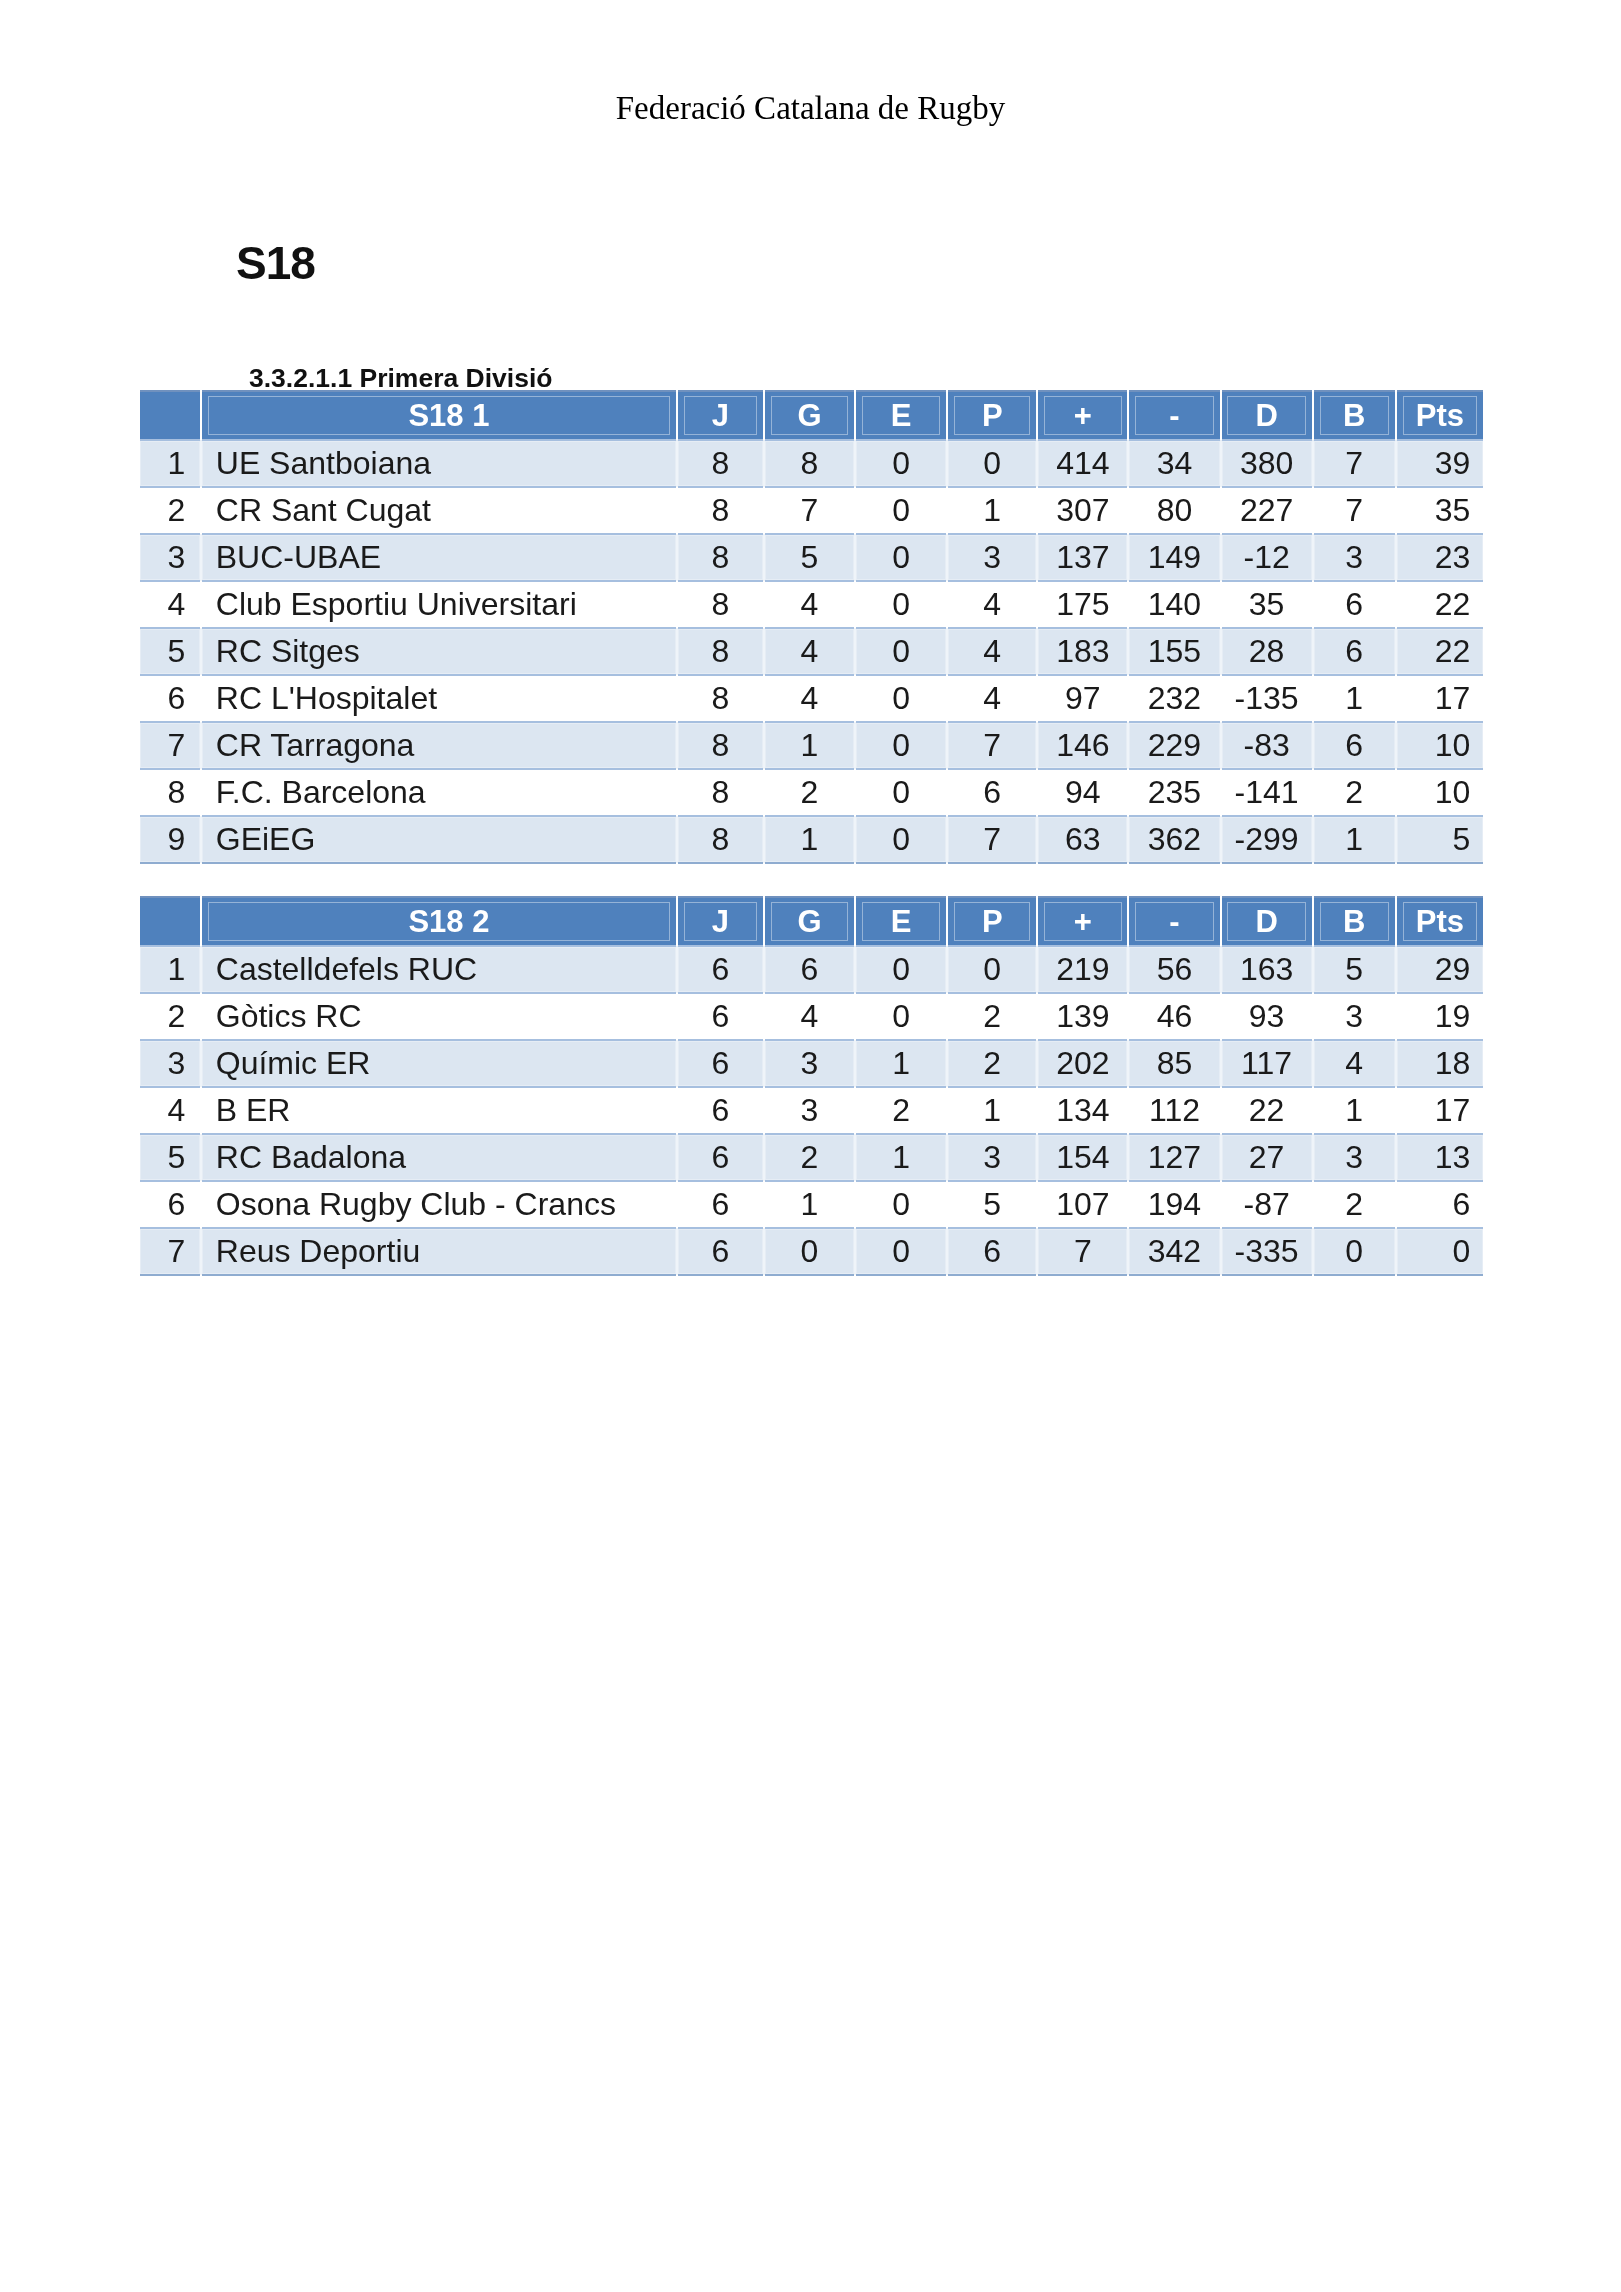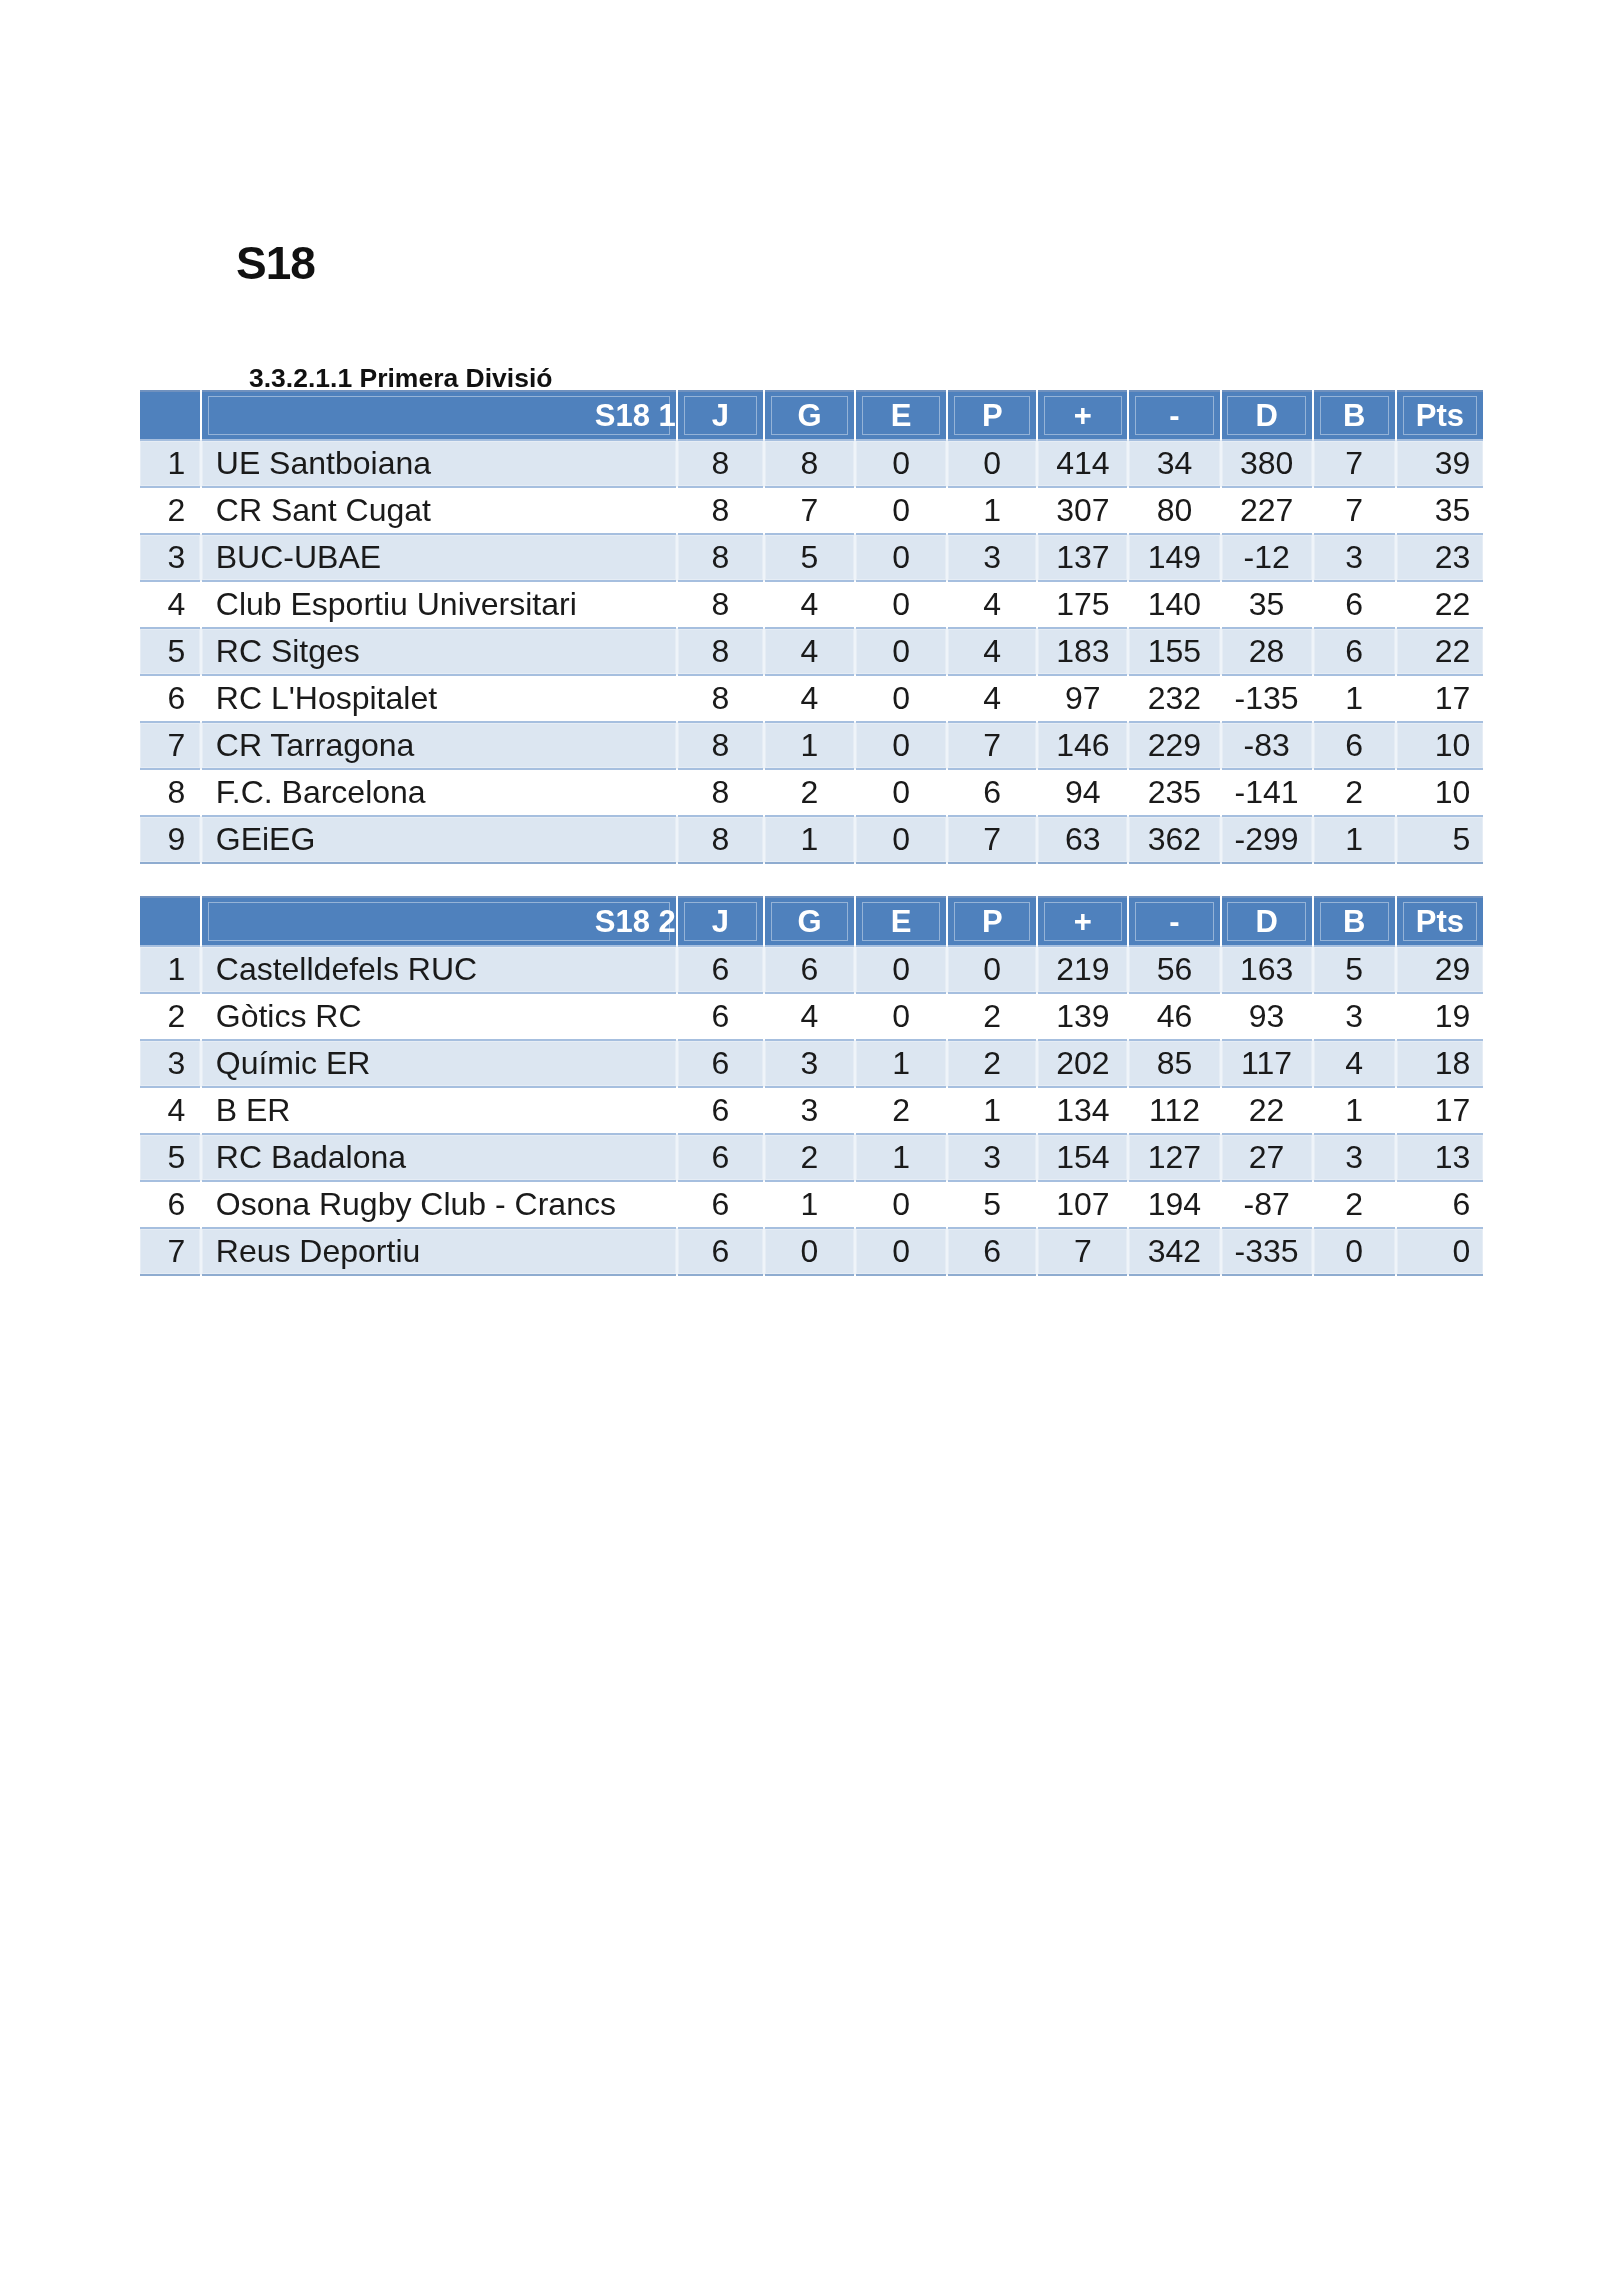--- a/index.html
+++ b/index.html
@@ -47,21 +47,21 @@
   .standings col:nth-child(9){width:92px;}
   .standings col:nth-child(10){width:83px;}
   .standings col:nth-child(11){width:87px;}
 
   .standings thead th{
     height:47px;background:var(--accent,#4F81BD);color:#ffffff;
     font-weight:bold;font-size:31px;text-align:center;position:relative;
     border-left:2px solid rgba(255,255,255,.28);padding:0;
   }
   .standings thead th.rank{border-left:none;}
-  .standings thead th.team{text-align:right;padding-left:20px;}
+  .standings thead th.team{text-align:center;padding-left:20px;}
   .standings thead th:not(.rank)::before{
     content:"";position:absolute;top:3.9px;bottom:3.9px;left:5.9px;right:5.9px;
     border:1px solid rgba(255,255,255,.40);pointer-events:none;
   }
   .standings tbody tr{height:47px;border-top:2px solid #A6BFDF;}
   .standings tbody tr:nth-child(odd) td{background:var(--band,#DCE6F1);
     box-shadow:inset 0 0 0 1px rgba(255,255,255,.30);}
   .standings tbody tr:nth-child(even) td{background:#ffffff;}
   .standings td{
     text-align:center;padding:0;
@@ -75,20 +75,21 @@
     position:absolute;left:236px;right:229px;top:2162px;
     display:flex;justify-content:space-between;
     font-family:"Liberation Serif",serif;font-size:33px;color:#000;
   }
 </style>
 </head>
 <body>
 
 <div class="page">
 
+  <div class="page-header">Federació Catalana de Rugby</div>
 
   <h1 class="sec-title">S18</h1>
 
 
   <h3 class="caption cap1">3.3.2.1.1 Primera Divisió</h3>
 
   <table class="standings t1">
       <colgroup>
         <col>
         <col>

